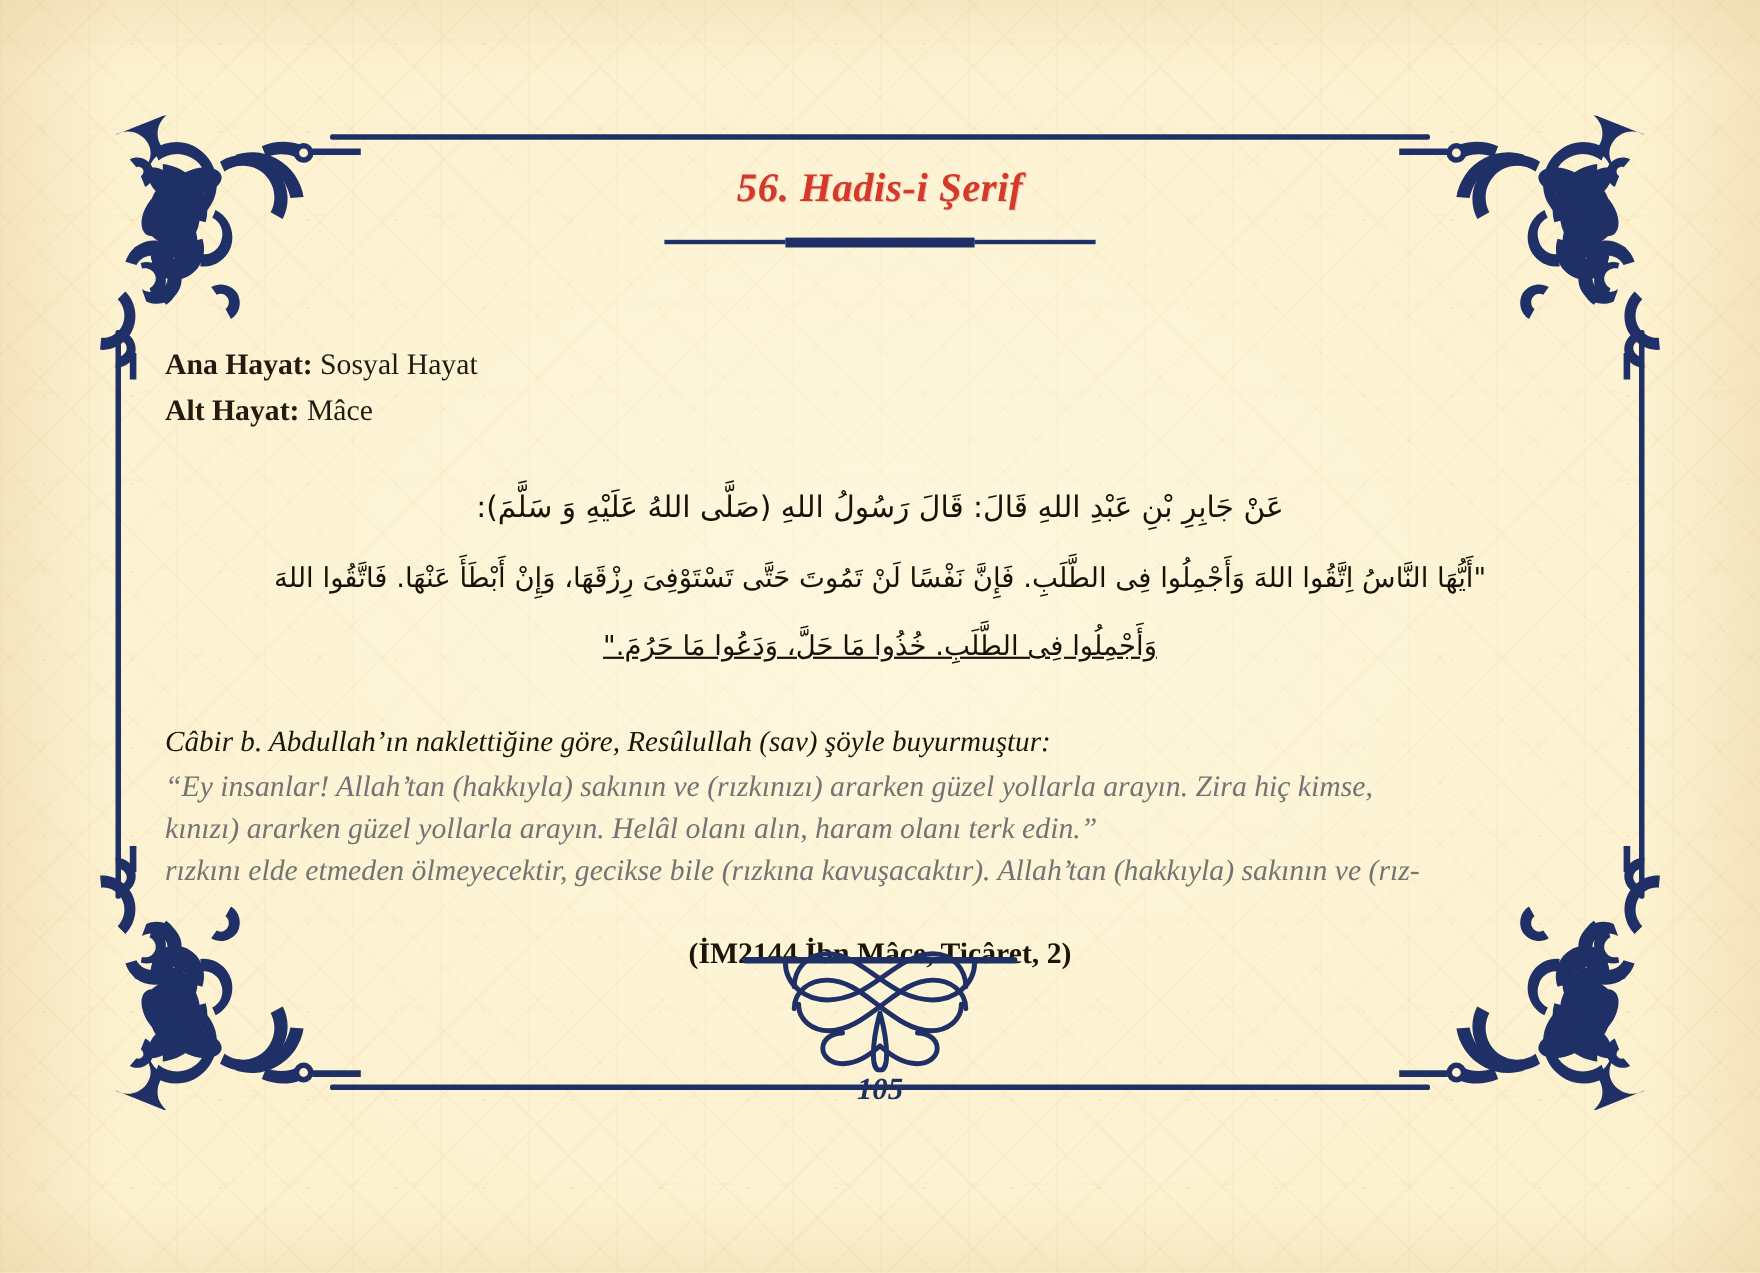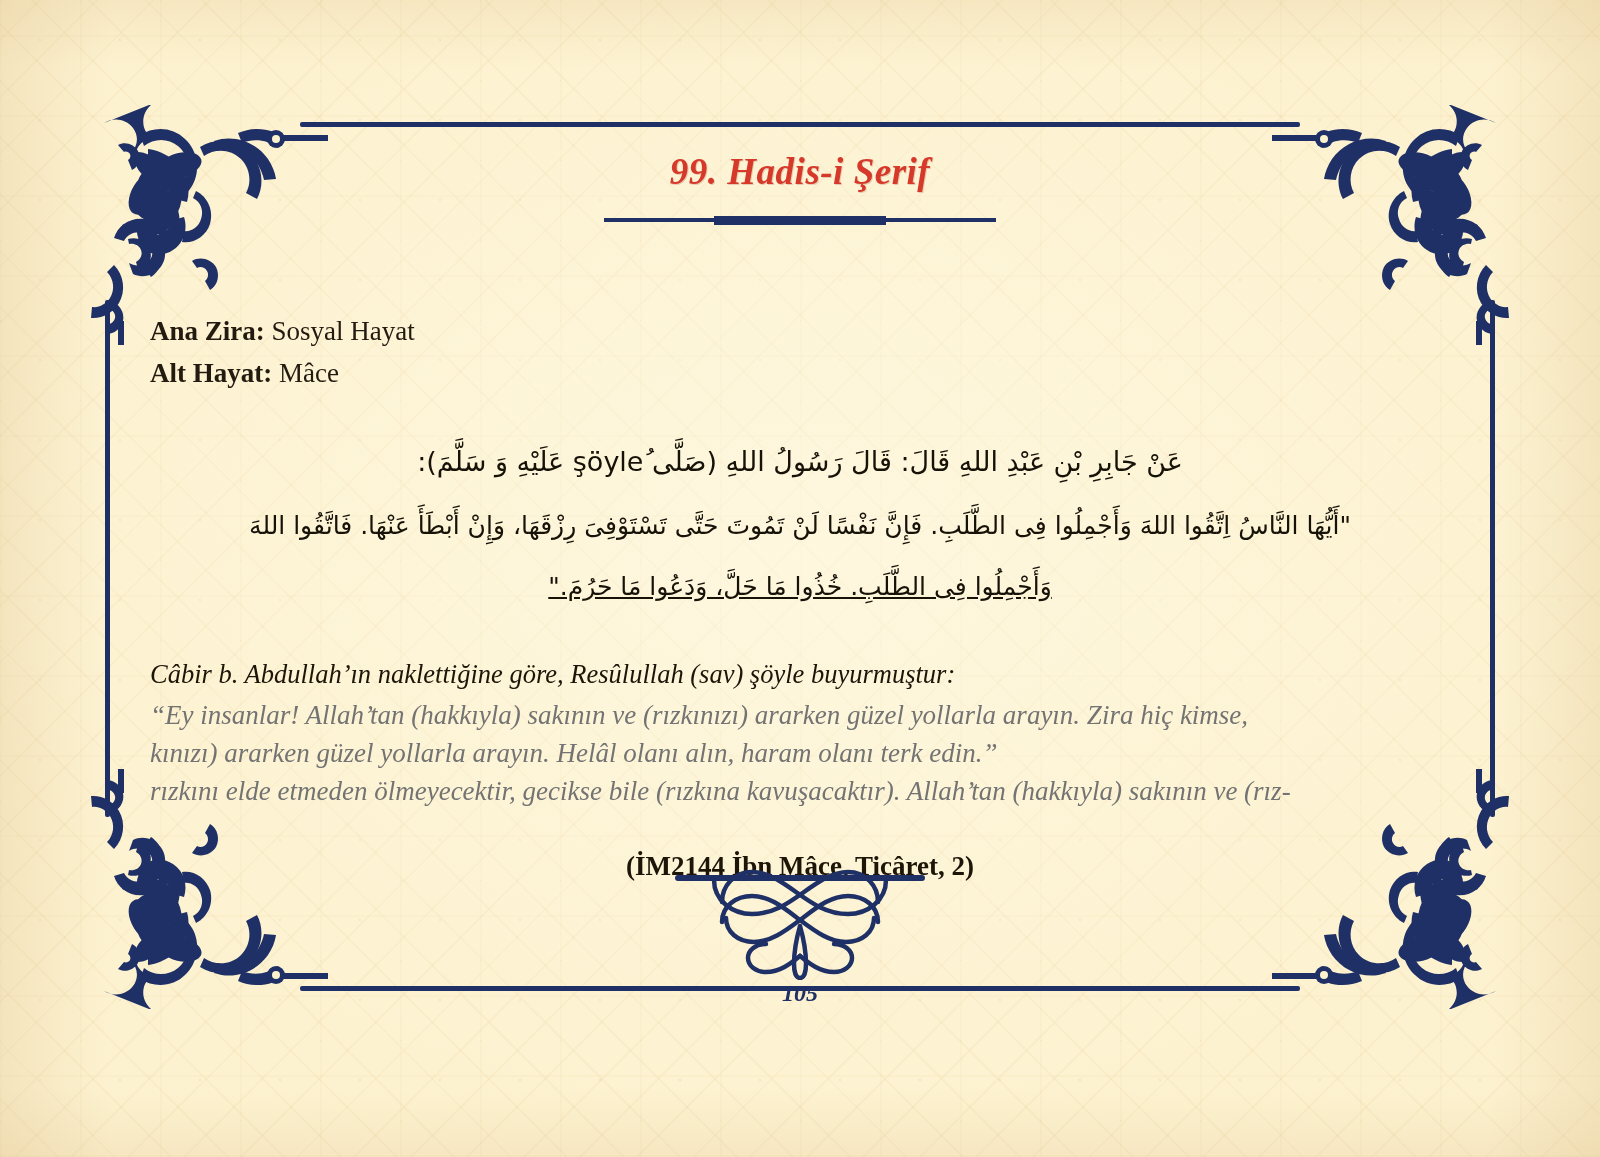--- a/index.html
+++ b/index.html
@@ -138,21 +138,21 @@
     position: absolute;
     left: 0; right: 0;
     bottom: 150px;
     display: flex;
     flex-direction: column;
     align-items: center;
   }
   .page-num {
     font-weight: bold;
     font-style: italic;
-    font-size: 24px;
+    font-size: 28px;
     color: #1f3066;
   }
 </style>
 </head>
 <body>
 
 <div id="page"></div>
 <div id="vignette"></div>
 
 <div class="rule-h" style="left:300px; right:300px; top:122px;"></div>
@@ -279,39 +279,39 @@
       <path d="M96 112 c4 12 0 26-11 33 c-10 7-24 5-32-3 l7-8 c5 5 13 6 19 2 c7-5 9-14 6-21 l11-3 z"></path>
       <path d="M30 40 c7-4 16-1 20 6 c3 7 1 16-6 19 l-4-10 c2-1 3-4 2-6 c-1-2-4-3-6-2 l-6-7 z"></path>
       <path d="M64 112 c8 0 15 7 15 15 c0 8-7 15-15 15 c-8 0-15-7-15-15 l8 0 c0 4 3 7 7 7 c4 0 7-3 7-7 c0-4-3-7-7-7 l0-8 z"></path>
       <path d="M104 156 c8-5 19-2 24 6 c4 8 2 18-6 23 l-5-9 c3-2 4-7 2-10 c-2-4-7-5-10-3 l-5-7 z"></path>
     </g>
   </svg>
 </div>
 
 <div class="content">
 
-  <div class="title">99. Hadis-i Şerif</div>
+  <div class="title">56. Hadis-i Şerif</div>
 
   <div class="title-rule-wrap">
     <div class="tr-thin"></div>
     <div class="tr-thick"></div>
     <div class="tr-thin"></div>
   </div>
 
   <div class="meta">
     <div>
-      <b>Ana Zira:</b><span> Sosyal Hayat</span>
+      <b>Ana Hayat:</b><span> Sosyal Hayat</span>
     </div>
     <div>
       <b>Alt Hayat:</b><span> Mâce</span>
     </div>
   </div>
 
   <div class="arabic">
-    <span class="ln l1">عَنْ جَابِرِ بْنِ عَبْدِ اللهِ قَالَ: قَالَ رَسُولُ اللهِ (صَلَّى şöyleُ عَلَيْهِ وَ سَلَّمَ):</span>
+    <span class="ln l1">عَنْ جَابِرِ بْنِ عَبْدِ اللهِ قَالَ: قَالَ رَسُولُ اللهِ (صَلَّى اللهُ عَلَيْهِ وَ سَلَّمَ):</span>
     <span class="ln l2">"أَيُّهَا النَّاسُ اِتَّقُوا اللهَ وَأَجْمِلُوا فِى الطَّلَبِ. فَإِنَّ نَفْسًا لَنْ تَمُوتَ حَتَّى تَسْتَوْفِىَ رِزْقَهَا، وَإِنْ أَبْطَأَ عَنْهَا. فَاتَّقُوا اللهَ</span>
     <span class="ln l3">وَأَجْمِلُوا فِى الطَّلَبِ. خُذُوا مَا حَلَّ، وَدَعُوا مَا حَرُمَ."</span>
   </div>
 
   <div class="intro">Câbir b. Abdullah’ın naklettiğine göre, Resûlullah (sav) şöyle buyurmuştur:</div>
 
   <div class="quote">
     <span>“Ey insanlar! Allah’tan (hakkıyla) sakının ve (rızkınızı) ararken güzel yollarla arayın. Zira hiç kimse,</span>
     <span>kınızı) ararken güzel yollarla arayın. Helâl olanı alın, haram olanı terk edin.”</span>
     <span>rızkını elde etmeden ölmeyecektir, gecikse bile (rızkına kavuşacaktır). Allah’tan (hakkıyla) sakının ve (rız-</span>

